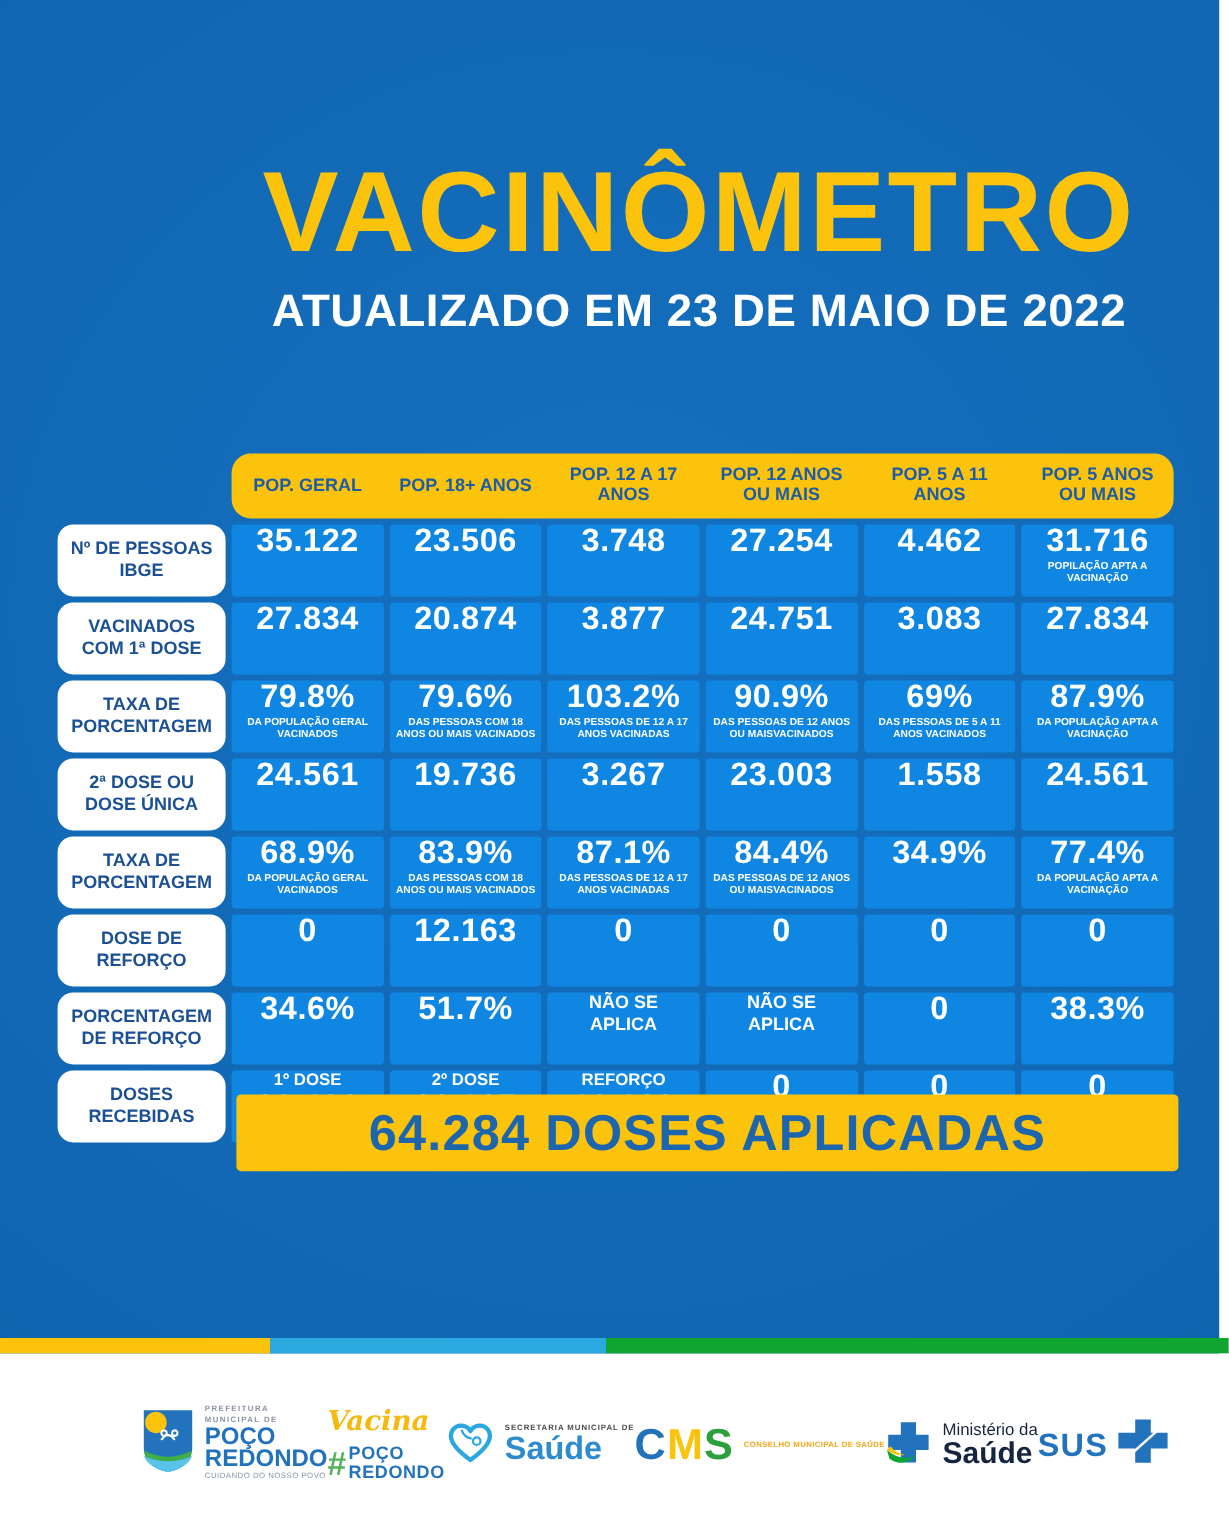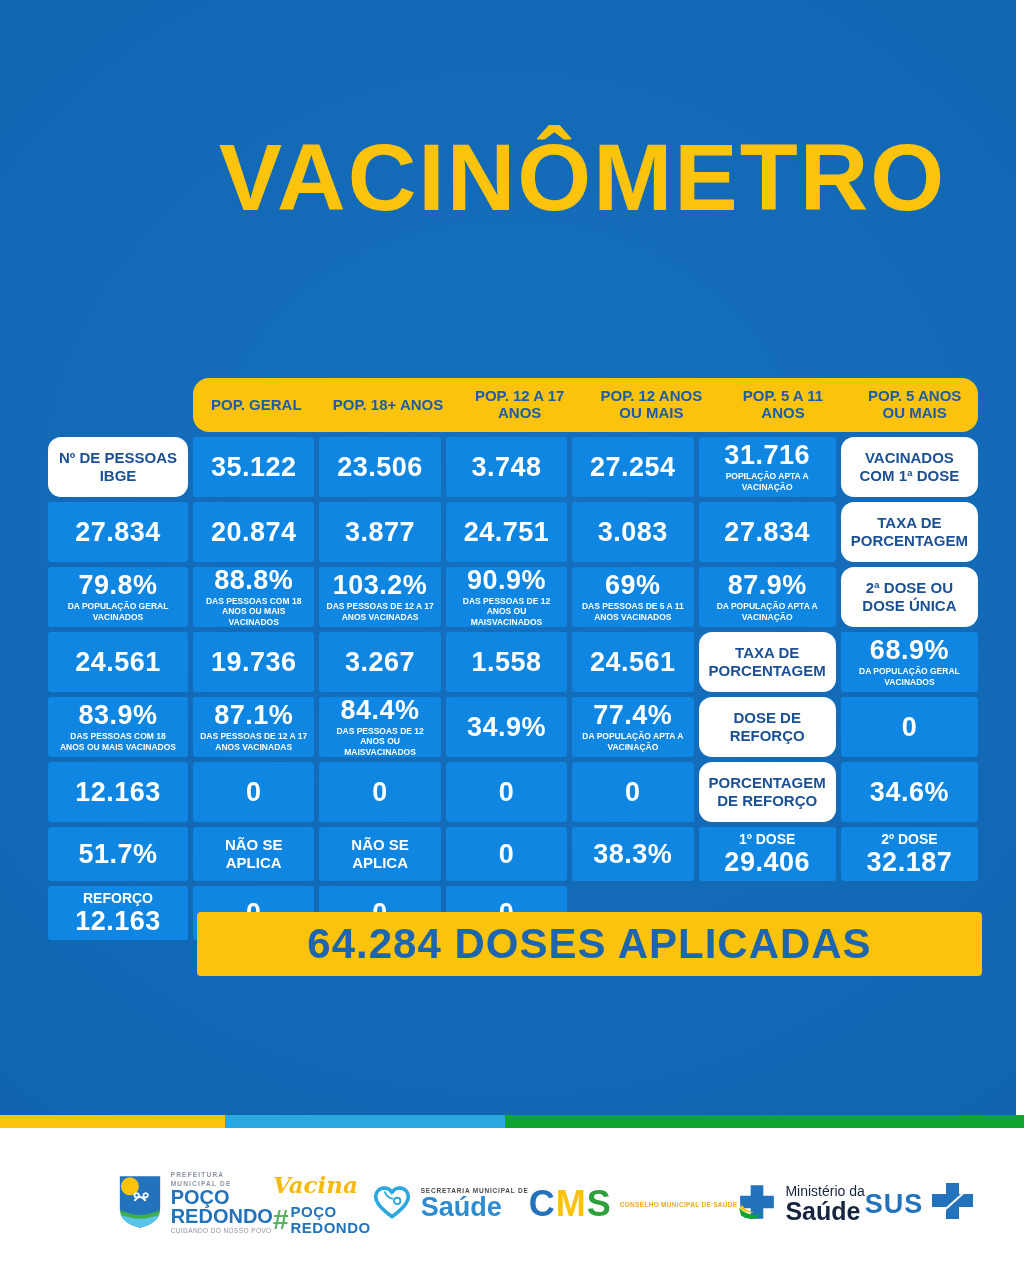--- a/index.html
+++ b/index.html
@@ -17,21 +17,21 @@
     grid-template-columns:140px repeat(6,1fr);gap:5px;}
   .corner{background:transparent;}
   .col-headers{grid-column:2/8;background:#fcc30c;border-radius:16px;min-height:54px;
     display:grid;grid-template-columns:repeat(6,1fr);column-gap:5px;}
   .col-h{display:flex;align-items:center;justify-content:center;text-align:center;
     color:#1d5ca7;font-weight:bold;font-size:15px;line-height:1.12;padding:4px 6px;}
   .row-label{background:#ffffff;border-radius:13px;min-height:54px;display:flex;align-items:center;
     justify-content:center;text-align:center;color:#1b5094;font-weight:bold;font-size:15px;
     line-height:1.2;padding:3px 10px;}
   .cell{background:#0e86e2;border-radius:3px;min-height:54px;display:flex;flex-direction:column;
-    align-items:center;justify-content:center;text-align:center;color:#ffffff;padding:0 4px;gap:2px;}
+    align-items:center;justify-content:flex-start;text-align:center;color:#ffffff;padding:0 4px;gap:2px;}
   .cell-value{font-weight:bold;font-size:27px;line-height:1;letter-spacing:.5px;}
   .cell-value.na{font-size:15px;line-height:1.2;max-width:64px;letter-spacing:0;}
   .cell-note{font-weight:bold;font-size:8.5px;line-height:1.2;max-width:118px;}
   .cell-sub{font-weight:bold;font-size:14px;line-height:1.05;}
 
   
   .total-bar{position:absolute;left:197px;top:912px;width:785px;height:64px;background:#fcc30c;
     border-radius:4px;display:flex;align-items:center;justify-content:center;}
   .total-bar span{color:#1d66ae;font-weight:bold;font-size:42px;letter-spacing:1px;}
 
@@ -65,20 +65,21 @@
   .sus-text{font-size:27px;font-weight:bold;color:#2273bb;letter-spacing:1px;}
   .txtcol{display:flex;flex-direction:column;align-items:flex-start;}
 </style>
 </head>
 <body>
 
 <div class="poster">
 
   <div class="hero">
     <h1>VACINÔMETRO</h1>
+    <div class="subtitle">ATUALIZADO EM 23 DE MAIO DE 2022</div>
   </div>
 
   <div class="vtable">
     <div class="corner"></div>
     <div class="col-headers">
       <div class="col-h">POP. GERAL</div>
       <div class="col-h">POP. 18+ ANOS</div>
       <div class="col-h">POP. 12 A 17 ANOS</div>
       <div class="col-h">POP. 12 ANOS OU MAIS</div>
       <div class="col-h">POP. 5 A 11 ANOS</div>
@@ -92,20 +93,23 @@
     <div class="cell">
         <span class="cell-value">23.506</span>
       </div>
     <div class="cell">
         <span class="cell-value">3.748</span>
       </div>
     <div class="cell">
         <span class="cell-value">27.254</span>
       </div>
     <div class="cell">
+        <span class="cell-value">4.462</span>
+      </div>
+    <div class="cell">
         <span class="cell-value">31.716</span>
         <span class="cell-note">POPILAÇÃO APTA A VACINAÇÃO</span>
       </div>
 
     <div class="row-label">VACINADOS COM 1ª DOSE</div>
     <div class="cell">
         <span class="cell-value">27.834</span>
       </div>
     <div class="cell">
         <span class="cell-value">20.874</span>
@@ -122,21 +126,21 @@
     <div class="cell">
         <span class="cell-value">27.834</span>
       </div>
 
     <div class="row-label">TAXA DE PORCENTAGEM</div>
     <div class="cell">
         <span class="cell-value">79.8%</span>
         <span class="cell-note">DA POPULAÇÃO GERAL VACINADOS</span>
       </div>
     <div class="cell">
-        <span class="cell-value">88.8%</span>
+        <span class="cell-value">79.6%</span>
         <span class="cell-note">DAS PESSOAS COM 18 ANOS OU MAIS VACINADOS</span>
       </div>
     <div class="cell">
         <span class="cell-value">103.2%</span>
         <span class="cell-note">DAS PESSOAS DE 12 A 17 ANOS VACINADAS</span>
       </div>
     <div class="cell">
         <span class="cell-value">90.9%</span>
         <span class="cell-note">DAS PESSOAS DE 12 ANOS OU MAISVACINADOS</span>
       </div>
@@ -153,20 +157,23 @@
     <div class="cell">
         <span class="cell-value">24.561</span>
       </div>
     <div class="cell">
         <span class="cell-value">19.736</span>
       </div>
     <div class="cell">
         <span class="cell-value">3.267</span>
       </div>
     <div class="cell">
+        <span class="cell-value">23.003</span>
+      </div>
+    <div class="cell">
         <span class="cell-value">1.558</span>
       </div>
     <div class="cell">
         <span class="cell-value">24.561</span>
       </div>
 
     <div class="row-label">TAXA DE PORCENTAGEM</div>
     <div class="cell">
         <span class="cell-value">68.9%</span>
         <span class="cell-note">DA POPULAÇÃO GERAL VACINADOS</span>
@@ -224,20 +231,21 @@
     <div class="cell">
         <span class="cell-value na">NÃO SE APLICA</span>
       </div>
     <div class="cell">
         <span class="cell-value">0</span>
       </div>
     <div class="cell">
         <span class="cell-value">38.3%</span>
       </div>
 
+    <div class="row-label">DOSES RECEBIDAS</div>
     <div class="cell">
         <span class="cell-sub">1º DOSE</span>
         <span class="cell-value">29.406</span>
       </div>
     <div class="cell">
         <span class="cell-sub">2º DOSE</span>
         <span class="cell-value">32.187</span>
       </div>
     <div class="cell">
         <span class="cell-sub">REFORÇO</span>

